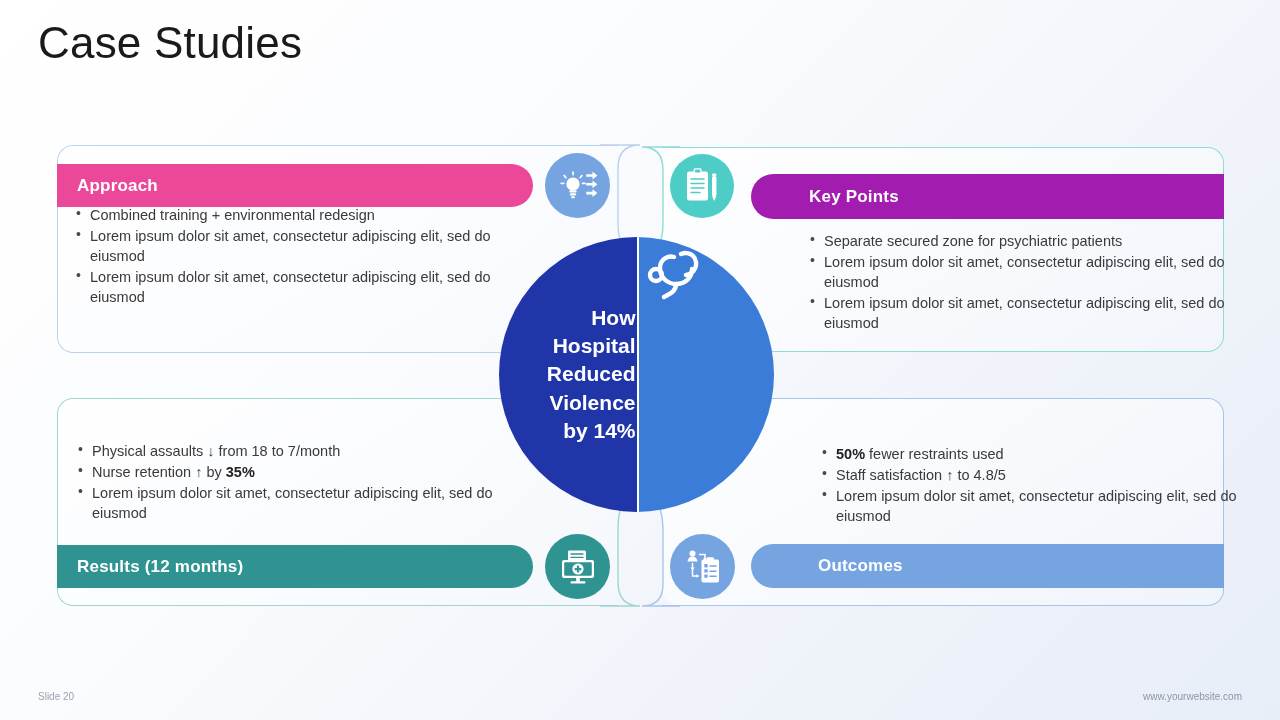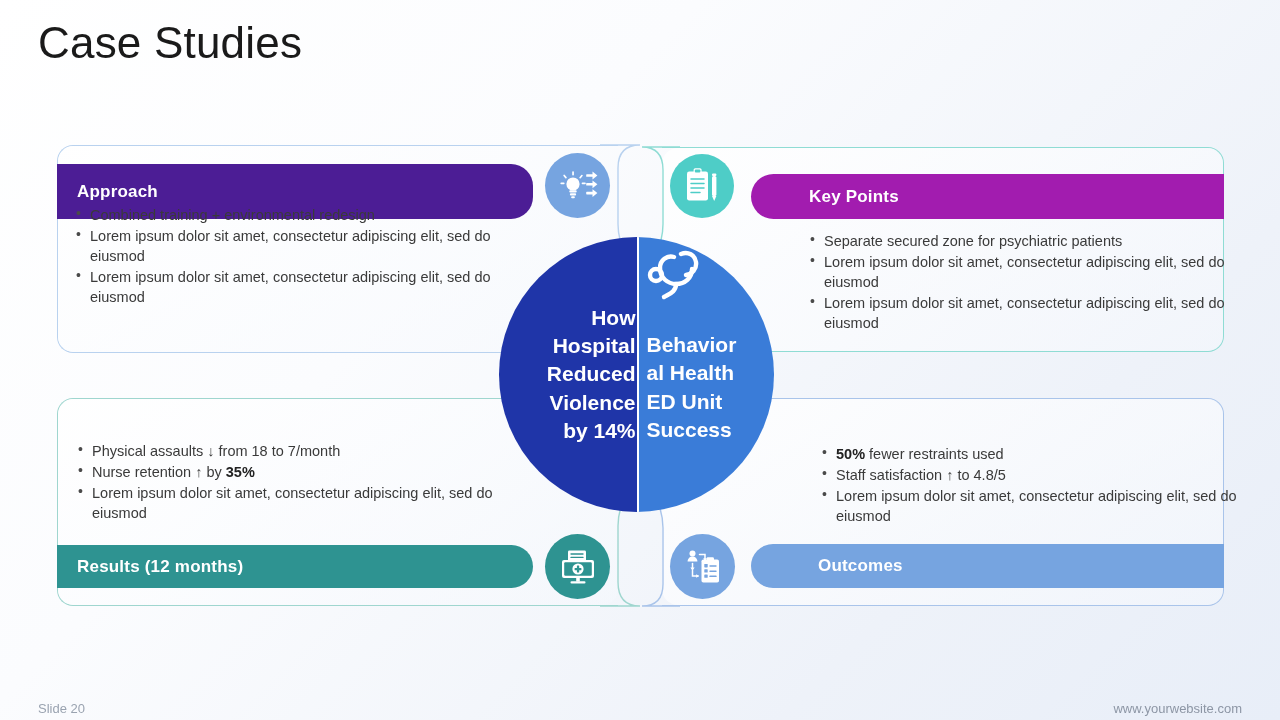--- a/index.html
+++ b/index.html
@@ -84,22 +84,22 @@
     position: absolute;
     display: flex;
     align-items: center;
     box-sizing: border-box;
     color: #ffffff;
     font-size: 17px;
     font-weight: bold;
     letter-spacing: 0.2px;
   }
   .pill-approach {
-    left: 57px; top: 164px; width: 476px; height: 55px;
-    background: #4c1d95;
+    left: 57px; top: 164px; width: 476px; height: 43px;
+    background: #ec4899;
     border-radius: 0 22px 22px 0;
     padding-left: 20px;
   }
   .pill-results {
     left: 57px; top: 545px; width: 476px; height: 43px;
     background: #2e9391;
     border-radius: 0 22px 22px 0;
     padding-left: 20px;
   }
   .pill-keypoints {
@@ -194,22 +194,22 @@
   .half-right .circle-text { text-align: left; }
   #stetho-icon {
     position: absolute;
     left: 8px;
     top: 12px;
   }
 
   
   .footer-text {
     position: absolute;
-    bottom: 4px;
-    font-size: 13px;
+    bottom: 18px;
+    font-size: 10px;
     color: #9aa3b0;
   }
   #footer-slide { left: 38px; }
   #footer-site  { right: 38px; color: #8d96a5; }
 </style>
 </head>
 <body>
 
 <div class="slide-title">Case Studies</div>
 
@@ -403,23 +403,17 @@
   <div class="half half-right">
     <div id="stetho-icon">
       <svg width="74" height="62" viewBox="0 0 74 62" fill="none" stroke="#ffffff" stroke-width="4.4" stroke-linecap="round" stroke-linejoin="round">
         <path d="M34 5 c7 -3 14 1 15 8 c1 7 -4 12 -10 13"></path>
         <path d="M13 19 c0 -8 7 -13 14 -11"></path>
         <path d="M13 19 c0 10 8 16 16 16 c9 0 16 -6 16 -15"></path>
         <circle cx="9" cy="26" r="6"></circle>
         <path d="M29 35 c0 8 -7 10 -12 13"></path>
       </svg>
     </div>
-    <div class="circle-text" style="margin-top:26px;">
-        <div>Behavior</div>
-        <div>al Health</div>
-        <div>ED Unit</div>
-        <div>Success</div>
-      </div>
   </div>
 </div>
 
 <div class="footer-text" id="footer-slide">Slide 20</div>
 <div class="footer-text" id="footer-site">www.yourwebsite.com</div>
 
 </body></html>

